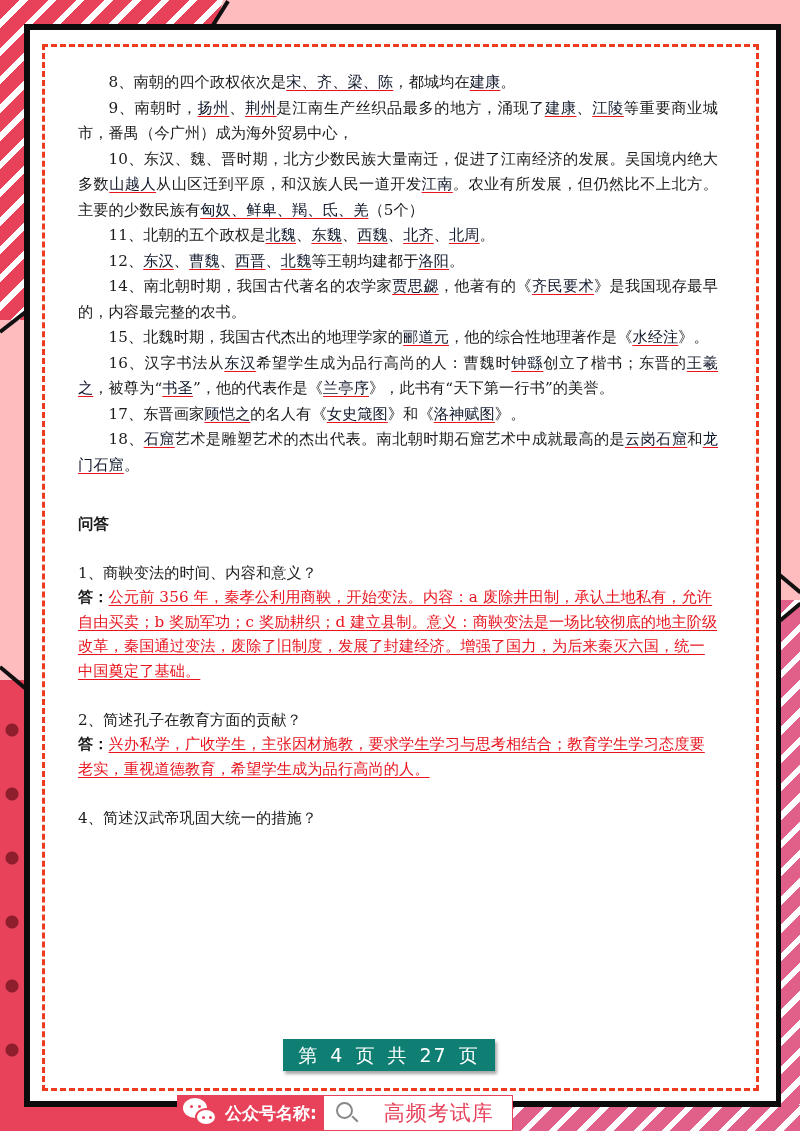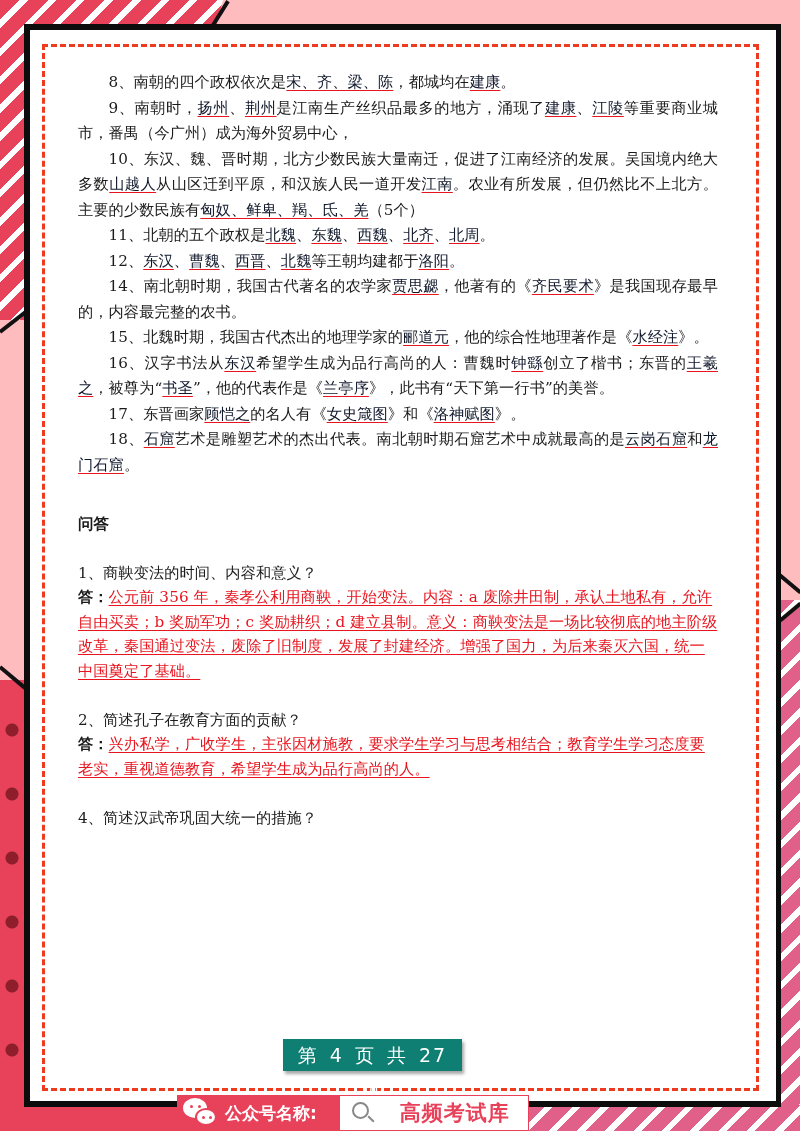--- a/index.html
+++ b/index.html
@@ -80,21 +80,21 @@
     line-height: 24px;
   }
   .question { margin-top: 26px; line-height: 23px; }
   .answer { line-height: 24.5px; }
   .answer .ans-label { color: #1b1b1b; font-weight: bold; }
   .answer .ans-body { color: #e8151f; text-decoration: underline; text-underline-offset: 3px; }
 
   
   #page-badge {
     position: absolute;
-    left: 283px; top: 1039px; width: 179px; height: 32px;
+    left: 283px; top: 1039px; width: 212px; height: 32px;
     background: #0f7f73;
     color: #ffffff;
     font-family: "DejaVu Sans", "Liberation Sans", sans-serif;
     font-size: 19px;
     line-height: 32px;
     text-align: center;
     letter-spacing: 2px;
     box-shadow: 2px 3px 3px rgba(0,0,0,0.35);
     word-spacing: 3px;
   }
@@ -102,21 +102,21 @@
   
   #footer {
     position: absolute;
     left: 177px; top: 1095px; height: 36px;
     display: flex;
   }
   #footer-left {
     background: #e8415a;
     height: 36px;
     display: flex; align-items: center;
-    padding: 0 22px 0 4px;
+    padding: 0 6px 0 4px;
     color: #fff;
     font-family: "DejaVu Sans", "Liberation Sans", sans-serif;
     font-weight: bold;
     font-size: 17px;
   }
   #wechat-icon { width: 42px; height: 34px; position: relative; margin-right: 2px; }
   #wechat-icon .b1, #wechat-icon .b2 {
     position: absolute; background: #fff; border-radius: 50%;
   }
   #wechat-icon .b1 { left: 2px; top: 2px; width: 24px; height: 20px; }
@@ -128,21 +128,21 @@
     border: 1px solid #e8415a;
     display: flex; align-items: center;
     padding: 0 18px 0 10px;
   }
   #search-icon { width: 26px; height: 26px; position: relative; margin-right: 24px; }
   #search-icon .ring { position: absolute; left: 2px; top: 2px; width: 17px; height: 17px; border: 2px solid #888; border-radius: 50%; }
   #search-icon .handle { position: absolute; left: 17px; top: 18px; width: 8px; height: 2px; background: #888; transform: rotate(45deg); }
   #footer-search-text {
     color: #e8415a;
     font-family: "DejaVu Sans", "Liberation Sans", sans-serif;
-    font-weight: bold;
+    font-weight: normal;
     font-size: 21px;
     letter-spacing: 1px;
   }
 </style>
 </head>
 <body>
 
 <div class="bg bg-stripes-red" id="bg-top-left"></div>
 <div class="bg bg-stripes-red" id="bg-top-left2"></div>
 <div class="bg bg-dots-pink" id="bg-top-right"></div>

